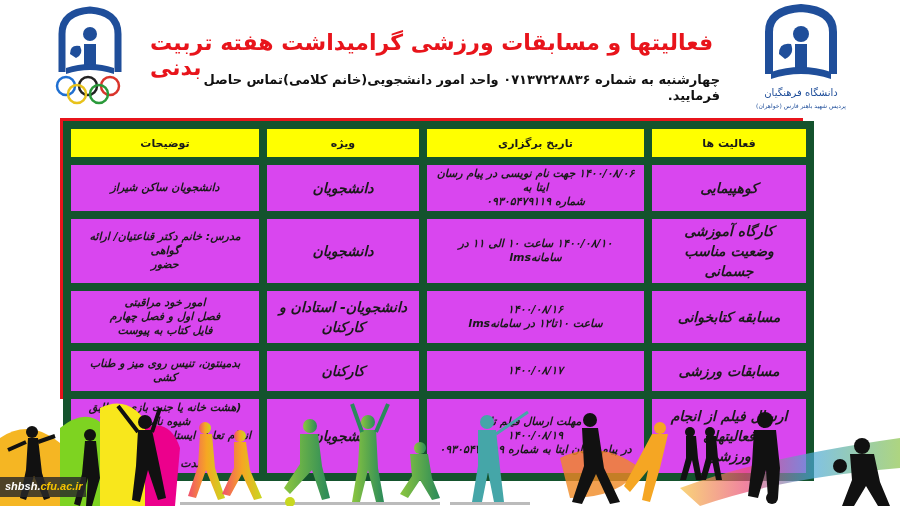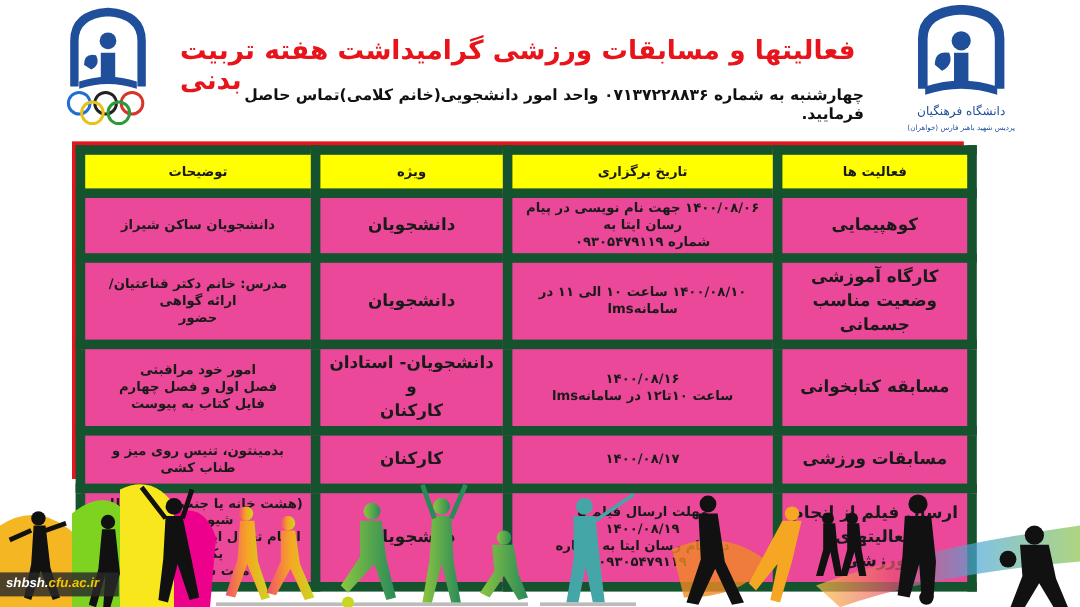--- a/index.html
+++ b/index.html
@@ -30,32 +30,32 @@
   table {
     width: 100%; height: 100%; border-collapse: collapse; direction: rtl;
     table-layout: fixed;
   }
   td, th {
     border: 8px solid #14532d; text-align: center; vertical-align: middle;
     font-weight: bold; color: #1a1a1a; padding: 2px 6px;
     font-family: "DejaVu Sans", sans-serif;
   }
   th { background: #ffff00; font-size: 11px; height: 36px; }
-  td { background: #ec4899; }
+  td { background: #d946ef; font-style: italic; }
   td.activity { font-size: 14px; line-height: 20px; }
   td.date { font-size: 11px; line-height: 14px; }
   td.target { font-size: 14px; line-height: 20px; }
   td.desc { font-size: 11px; line-height: 14px; }
   .line { display: block; }
 
   .sports-band {
     position: absolute; left: 0; top: 398px; width: 900px; height: 108px;
   }
   .watermark {
-    position: absolute; left: 0; top: 477px; width: 99px; height: 20px;
+    position: absolute; left: 0; top: 477px; width: 86px; height: 20px;
     background: rgba(40,40,40,0.82); color: #fff; font-size: 11px;
     font-weight: bold; font-style: italic; padding: 3px 5px;
     font-family: "Liberation Sans", sans-serif;
   }
   .watermark .domain { color: #f5c400; }
 </style>
 </head>
 <body>
 
 <div class="logo logo-left">

